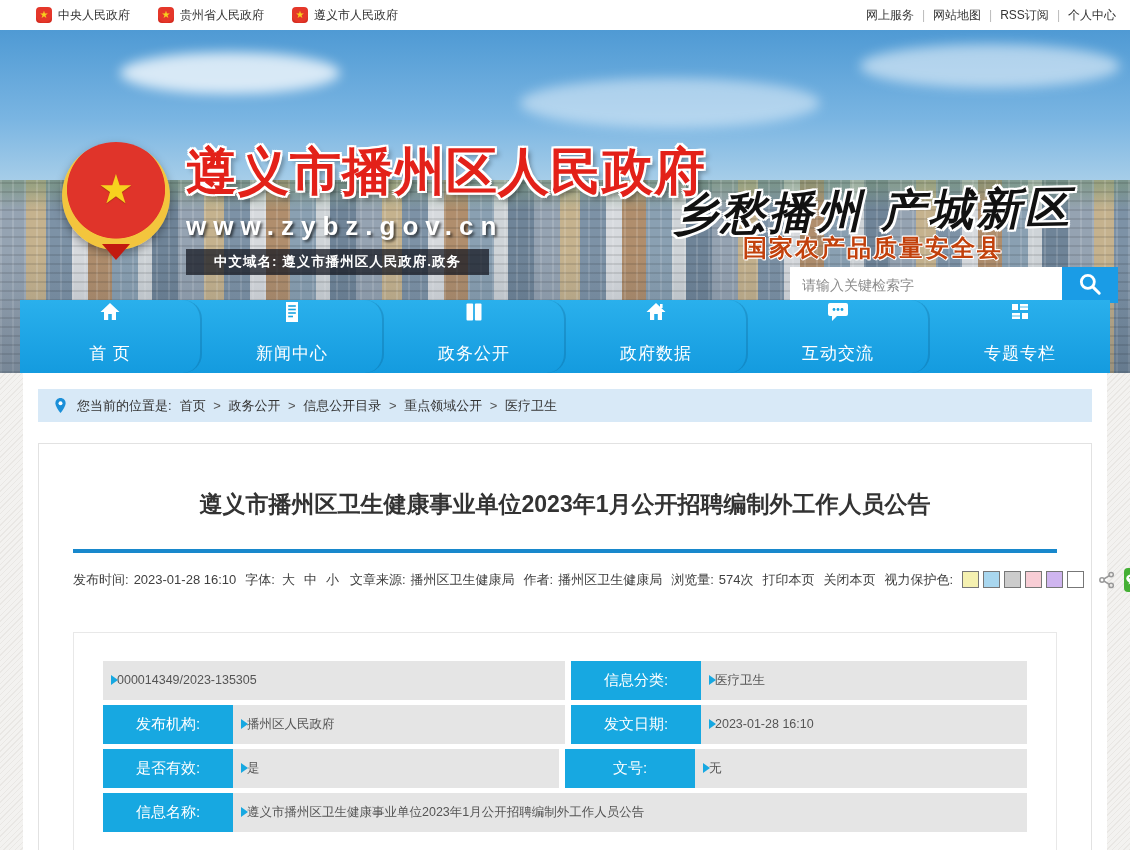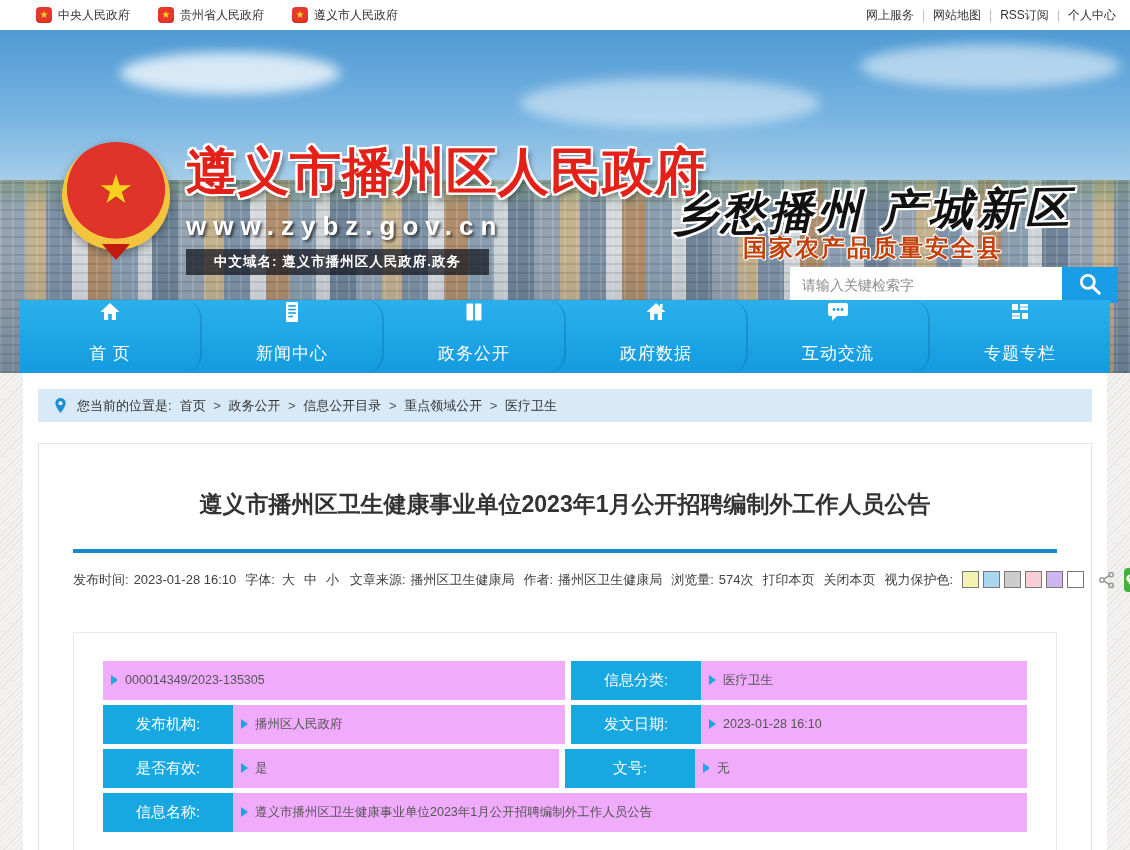--- a/index.html
+++ b/index.html
@@ -104,22 +104,22 @@
 
   
   .info-table { margin:40px 0 0; border:1px solid #e8e8e8; padding:28px 29px 30px; }
   .it-row { display:flex; gap:6px; margin-bottom:5px; }
   .it-cell { display:flex; height:39px; }
   .it-cell.half-l { width:462px; }
   .it-cell.half-r { flex:1; }
   .it-cell.full { width:100%; }
   .it-label { width:130px; background:#17a8e1; color:#fff; font-size:15px;
     display:flex; align-items:center; justify-content:center; flex-shrink:0; }
-  .it-value { flex:1; background:#f0abfc; color:#555; font-size:12.5px;
-    display:flex; align-items:center; padding-left:22px; position:relative; }
+  .it-value { flex:1; background:#e5e5e5; color:#555; font-size:12.5px;
+    display:flex; align-items:center; padding-left:14px; position:relative; }
   .it-value::before { content:""; position:absolute; left:8px; top:50%; transform:translateY(-50%);
     border-top:5px solid transparent; border-bottom:5px solid transparent; border-left:7px solid #17a8e1; }
 </style>
 </head>
 <body>
 
 <div class="topbar">
   <div class="topbar-left">
     <a class="gov-link">
       <span class="emblem">★</span>

